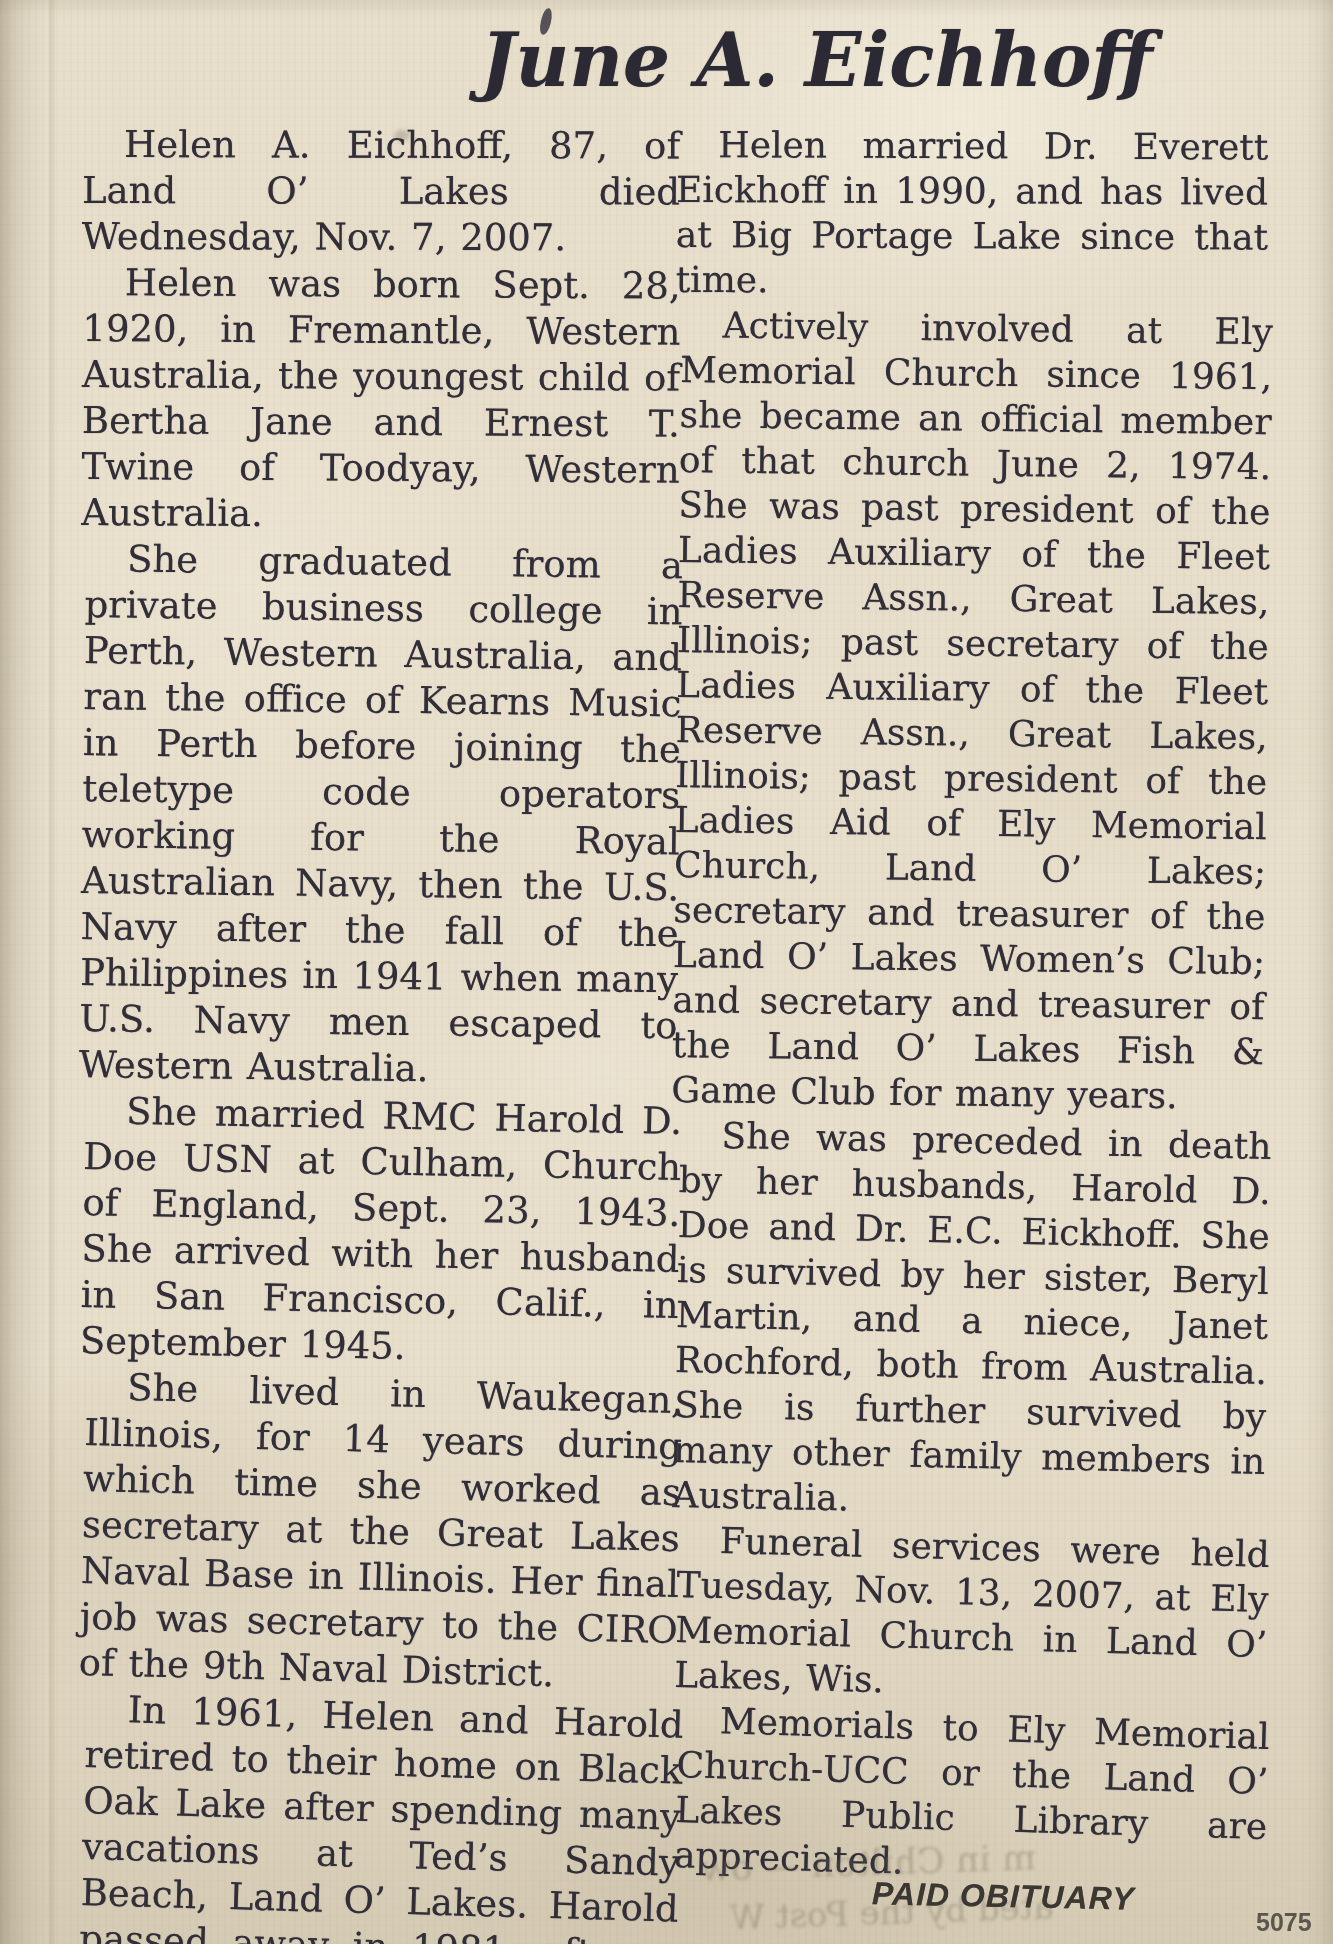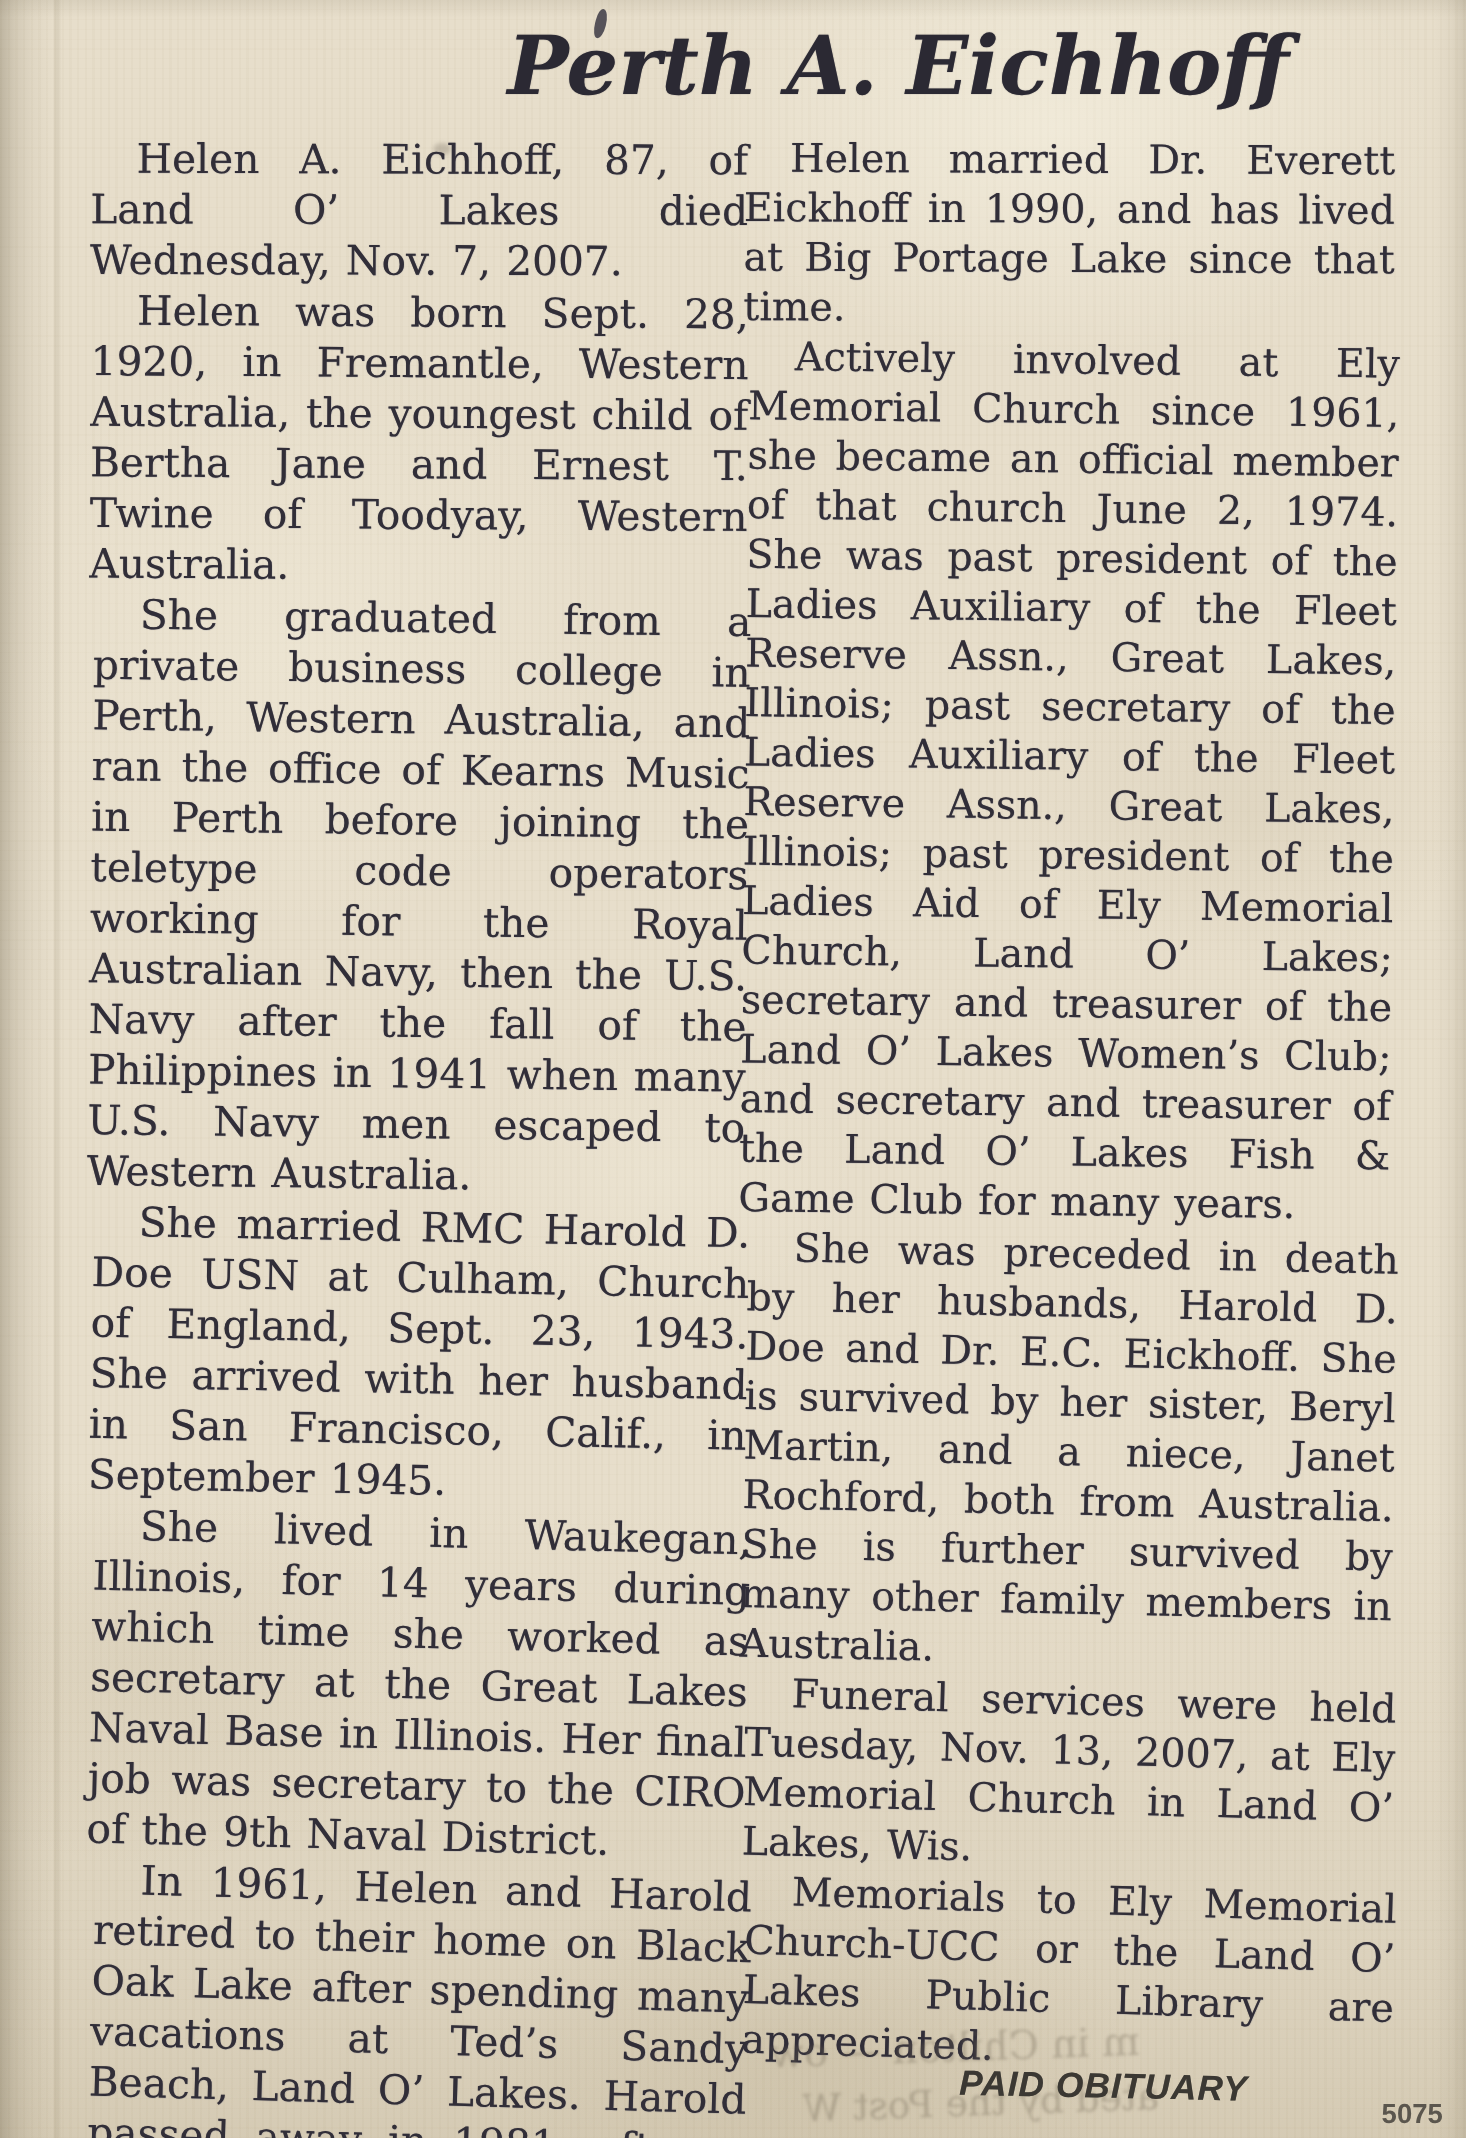--- a/index.html
+++ b/index.html
@@ -123,21 +123,21 @@
     font-size: 25px;
     color: #4e4a43;
     opacity: 0.9;
   }
 </style>
 </head>
 <body>
 
 <div class="page">
 
-  <h1 class="title">Perth A. Eichhoff</h1>
+  <h1 class="title">June A. Eichhoff</h1>
 
   <span class="speck-1"></span>
   <span class="speck-2"></span>
 
   <div class="col col-left">
       <p class="p0">Helen A. Eichhoff, 87, of Land O’ Lakes died Wednesday, Nov. 7, 2007.</p>
       <p class="p1">Helen was born Sept. 28, 1920, in Fremantle, Western Australia, the youngest child of Bertha Jane and Ernest T. Twine of Toodyay, Western Australia.</p>
       <p class="p2">She graduated from a private business college in Perth, Western Australia, and ran the office of Kearns Music in Perth before joining the teletype code operators working for the Royal Australian Navy, then the U.S. Navy after the fall of the Philippines in 1941 when many U.S. Navy men escaped to Western Australia.</p>
       <p class="p3">She married RMC Harold D. Doe USN at Culham, Church of England, Sept. 23, 1943. She arrived with her husband in San Francisco, Calif., in September 1945.</p>
       <p class="p4">She lived in Waukegan, Illinois, for 14 years during which time she worked as secretary at the Great Lakes Naval Base in Illinois. Her final job was secretary to the CIRO of the 9th Naval District.</p>

